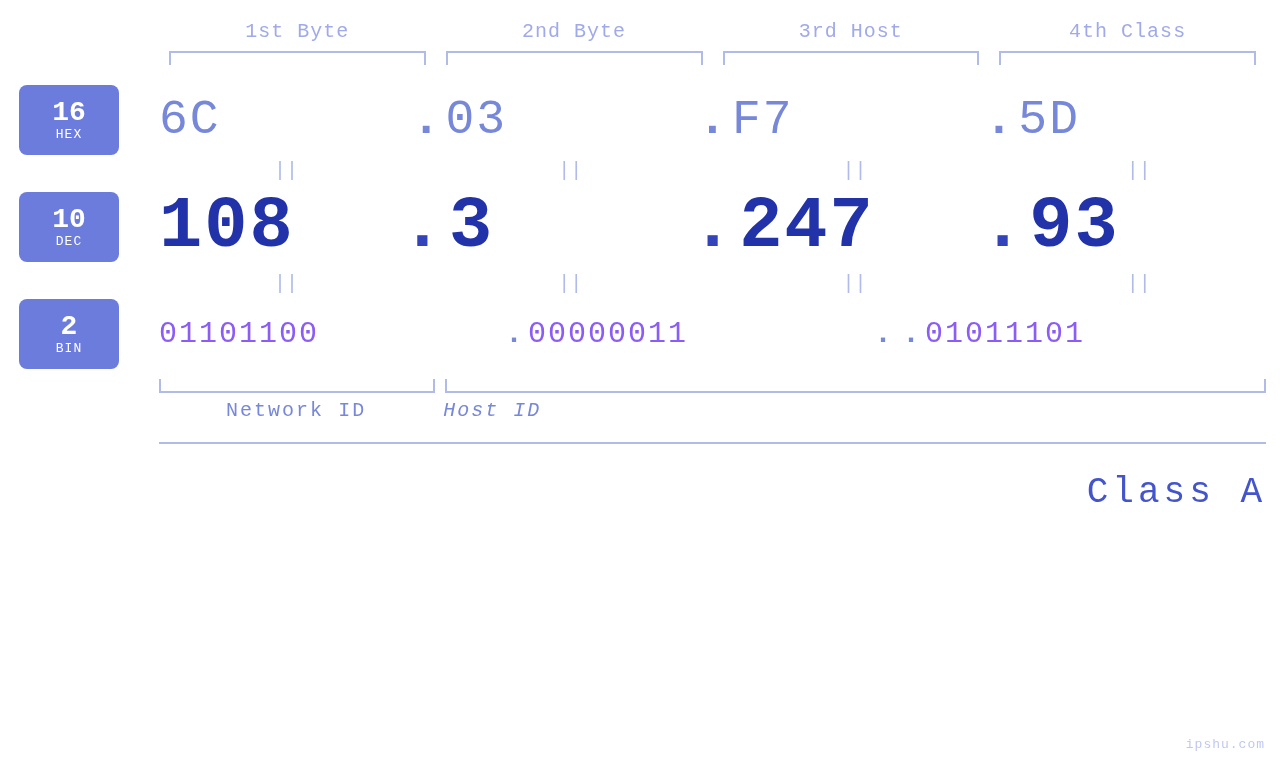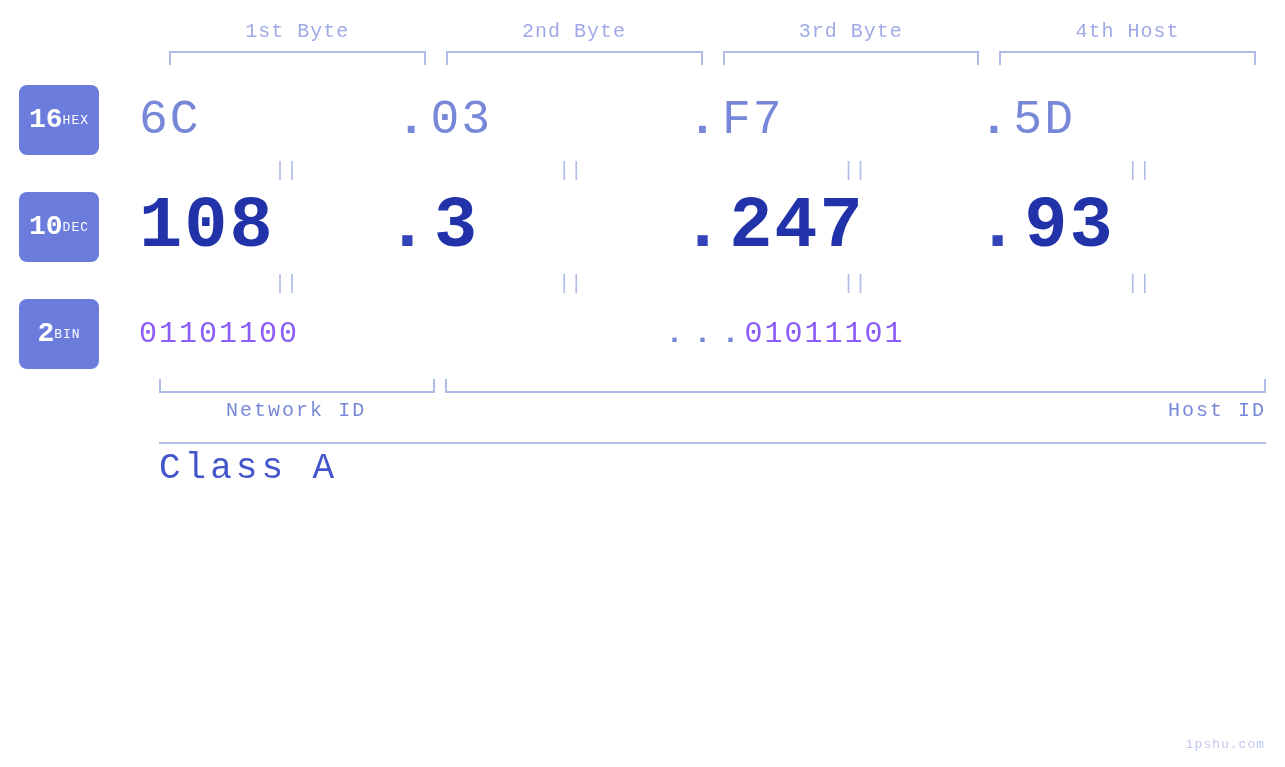--- a/index.html
+++ b/index.html
@@ -58,26 +58,26 @@
 
     
     .row {
       display: flex;
       align-items: center;
       width: 100%;
       margin-bottom: 0;
     }
 
     .base-badge {
-      width: 80px;
+      width: 100px;
       height: 70px;
       background: #6b7cdd;
       border-radius: 8px;
       display: flex;
-      flex-direction: row;
+      flex-direction: column;
       align-items: center;
       justify-content: center;
       flex-shrink: 0;
       margin-right: 40px;
     }
 
     .base-num {
       color: white;
       font-size: 28px;
       font-weight: bold;
@@ -202,67 +202,68 @@
       flex: 1;
       text-align: center;
       color: #7888d8;
       font-size: 20px;
       letter-spacing: 2px;
       margin-right: 5px;
     }
 
     .host-id-label {
       flex: 3;
-      text-align: right;
+      text-align: left;
       color: #7888d8;
       font-size: 20px;
       letter-spacing: 2px;
       margin-left: 5px;
+      font-style: italic;
     }
 
     
     .class-area {
       width: 100%;
       padding-left: 140px;
       margin-top: 20px;
     }
 
     .class-line {
       border-top: 2px solid #b0bbe8;
       width: 100%;
     }
 
     .class-label {
-      text-align: left;
+      text-align: right;
       color: #4455cc;
       font-size: 36px;
       letter-spacing: 4px;
-      margin-top: 4px;
+      margin-top: 28px;
     }
 
     
     .watermark {
       position: absolute;
       bottom: 15px;
       right: 20px;
       color: #c0c8f0;
       font-size: 13px;
       letter-spacing: 1px;
     }
   </style>
 </head>
 <body>
 
 <div class="main-container">
 
   <div class="byte-headers">
     <div class="byte-header">1st Byte</div>
     <div class="byte-header">2nd Byte</div>
-    <div class="byte-header">3rd Byte</div>
-    <div class="byte-header">4th Host</div>
+    <div class="byte-header">3rd Host</div>
+    <div class="byte-header">4th Class</div>
   </div>
 
   <div class="brackets-top">
     <div class="bracket-box"></div>
     <div class="bracket-box"></div>
     <div class="bracket-box"></div>
     <div class="bracket-box"></div>
   </div>
 
   <div class="row">
@@ -336,20 +337,23 @@
   <div class="row">
     <div class="base-badge">
       <span class="base-num">2</span>
       <span class="base-label">BIN</span>
     </div>
     <div class="bytes-row">
       <div class="byte-cell">
         <span class="bin-value">01101100</span>
       </div>
       <span class="dot dot-bin">.</span>
+      <div class="byte-cell">
+        <span class="bin-value">00000011</span>
+      </div>
       <span class="dot dot-bin">.</span>
       <span class="dot dot-bin">.</span>
       <div class="byte-cell">
         <span class="bin-value">01011101</span>
       </div>
     </div>
   </div>
 
   <div class="brackets-bottom-area">
     <div class="bottom-brackets">

